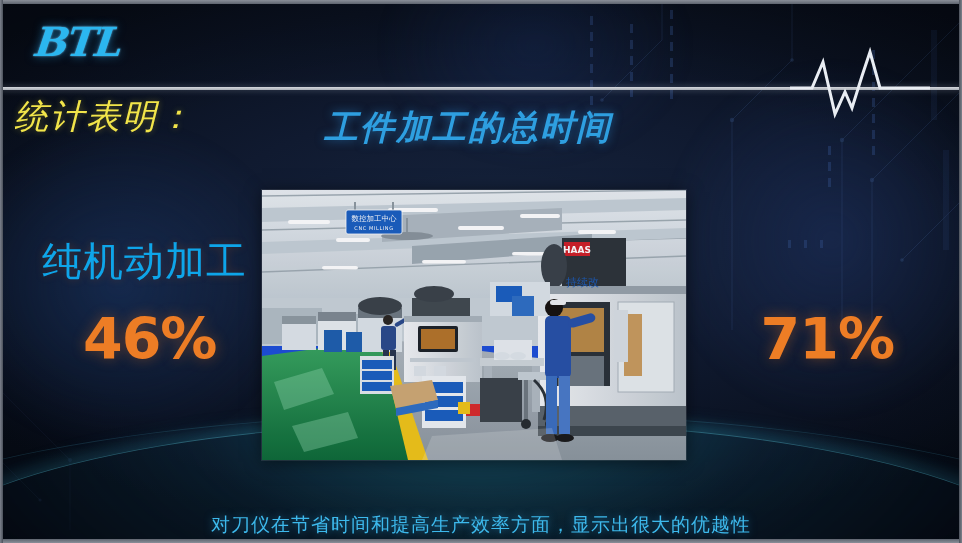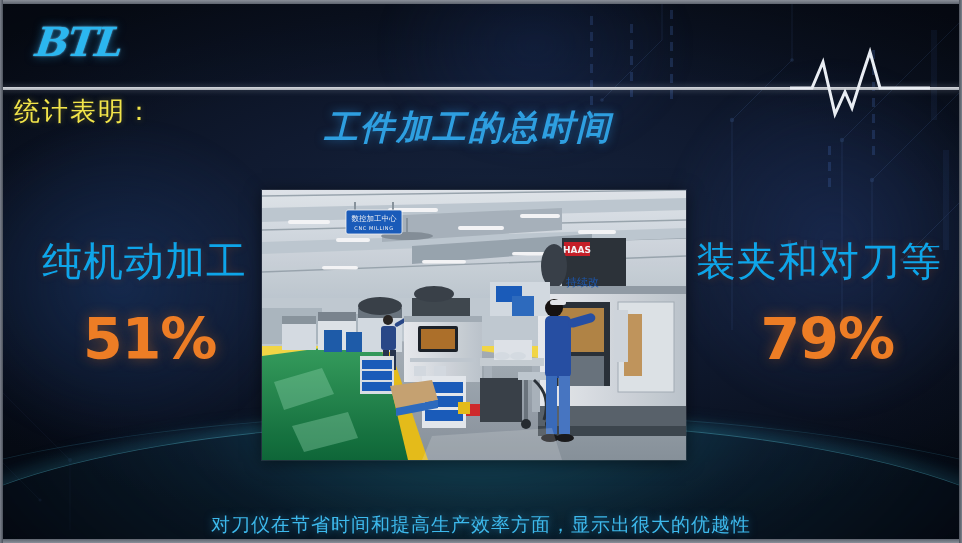--- a/index.html
+++ b/index.html
@@ -106,24 +106,25 @@
     box-shadow: 0 0 6px rgba(200,215,235,0.35);
   }
   .ekg {
     position: absolute; left: 790px; top: 46px; width: 140px; height: 82px;
     pointer-events: none;
   }
 
   
   .stat-label {
     position: absolute; left: 14px; top: 94px;
-    font-size: 26px;
+    font-size: 34px;
     color: #f2e54a;
     letter-spacing: 2px;
     text-shadow: 0 0 6px rgba(240,220,50,0.35);
+    font-style: italic;
   }
   .main-title {
     position: absolute; left: 324px; top: 105px;
     font-size: 34px;
     font-weight: bold;
     color: #2e9fe0;
     letter-spacing: 2px;
     text-shadow: 0 0 10px rgba(45,150,225,0.55);
     font-style: italic;
   }
@@ -160,21 +161,21 @@
     text-shadow: 0 0 9px rgba(50,170,235,0.55);
     margin-top: 28px;
   }
 
   
   .photo {
     position: absolute;
     left: 262px; top: 190px;
     width: 424px; height: 270px;
     overflow: hidden;
-    background: #fde047;
+    background: #1d4ed8;
     box-shadow: 0 0 0 1px rgba(255,255,255,0.10), 0 2px 16px rgba(0,0,0,0.55);
   }
   .photo svg { display: block; width: 100%; height: 100%; }
 </style>
 </head>
 <body>
 
 <div class="slide">
 
   <div class="bg-base"></div>
@@ -259,24 +260,23 @@
 
   <svg class="ekg" viewBox="0 0 140 82">
     <polyline points="0,42 22,42 33,16 45,68 55,46 62,62 72,30 80,6 90,42 140,42" fill="none" stroke="#e9edf3" stroke-width="3" stroke-linejoin="miter" stroke-linecap="butt"></polyline>
   </svg>
 
   <div class="stat-label">统计表明：</div>
 
   <div class="main-title">工件加工的总时间</div>
 
   <div class="side-label left">纯机动加工</div>
-  <div class="pct left">51%</div>
-
-  <div class="side-label right">装夹和对刀等</div>
-  <div class="pct right">79%</div>
+  <div class="pct left">46%</div>
+
+  <div class="pct right">71%</div>
 
   <div class="photo">
     <svg viewBox="0 0 424 270" preserveAspectRatio="none">
       <defs>
         <linearGradient id="ceil" x1="0" y1="0" x2="0" y2="1">
           <stop offset="0" stop-color="#e9eef2"></stop>
             <stop offset="1" stop-color="#b9c4cc"></stop>
         </linearGradient>
         <linearGradient id="floorGreen" x1="0" y1="0" x2="1" y2="1">
           <stop offset="0" stop-color="#2f9c56"></stop>

